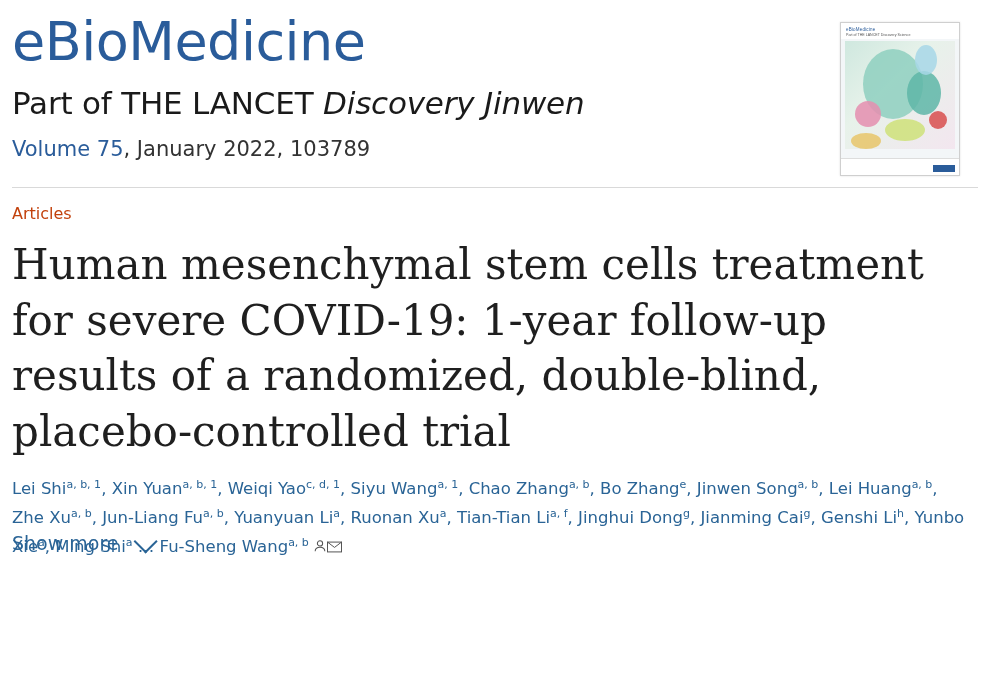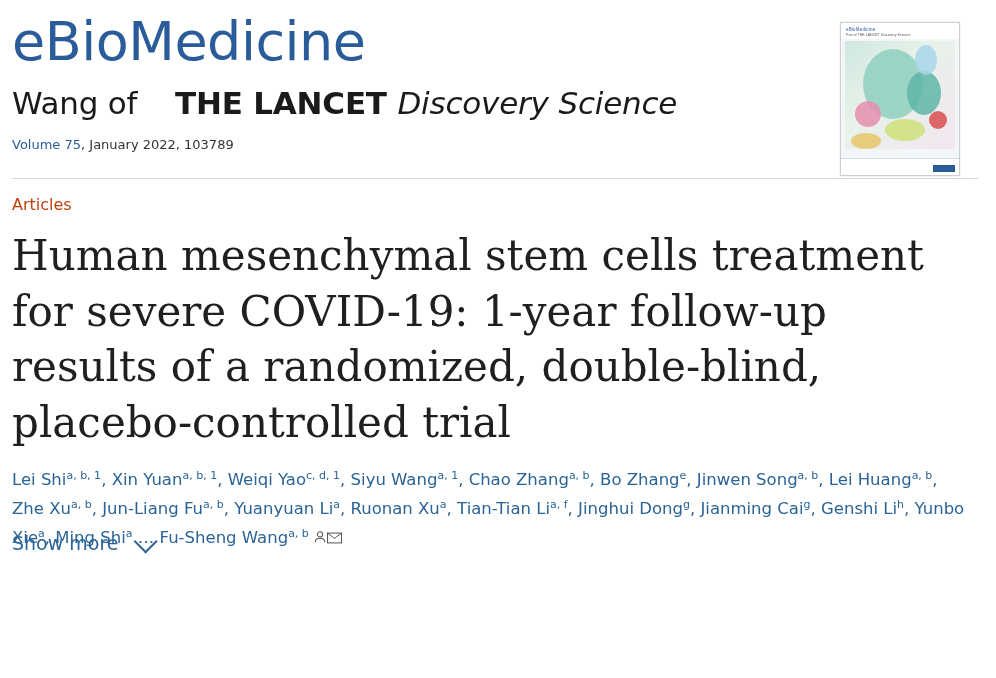--- a/index.html
+++ b/index.html
@@ -37,29 +37,28 @@
   }
   .journal-subtitle {
     font-family: "DejaVu Sans", sans-serif;
     font-size: 31px;
     color: #1a1a1a;
     font-weight: 400;
     margin-top: 14px;
     letter-spacing: -0.2px;
   }
   .journal-subtitle .lancet {
-    font-weight: 700;
-    margin-left: 28px;
+    font-weight: 400;
   }
   .journal-subtitle .disc {
     font-style: italic;
   }
   .issue-line {
     margin-top: 16px;
-    font-size: 13px;
+    font-size: 21px;
     color: #333;
     font-family: "DejaVu Sans", sans-serif;
   }
   .issue-line .vol {
     color: #2a5c9a;
   }
 
   
   .cover {
     position: absolute;
@@ -193,21 +192,21 @@
 </style>
 </head>
 <body>
 
 <div class="page">
 
   <div class="masthead">
     <div class="journal-title">eBioMedicine</div>
 
     <div class="journal-subtitle">
-      <span>Wang of </span><span class="lancet">THE LANCET </span><span class="disc">Discovery Science</span>
+      <span>Part of </span><span class="lancet">THE LANCET </span><span class="disc">Discovery Jinwen</span>
     </div>
 
     <div class="issue-line">
       <span class="vol">Volume 75</span><span>, January 2022, 103789</span>
     </div>
 
     <div class="cover">
       <div class="cover-head">
         <div class="ct1">eBioMedicine</div>
         <div class="ct2">Part of THE LANCET Discovery Science</div>

